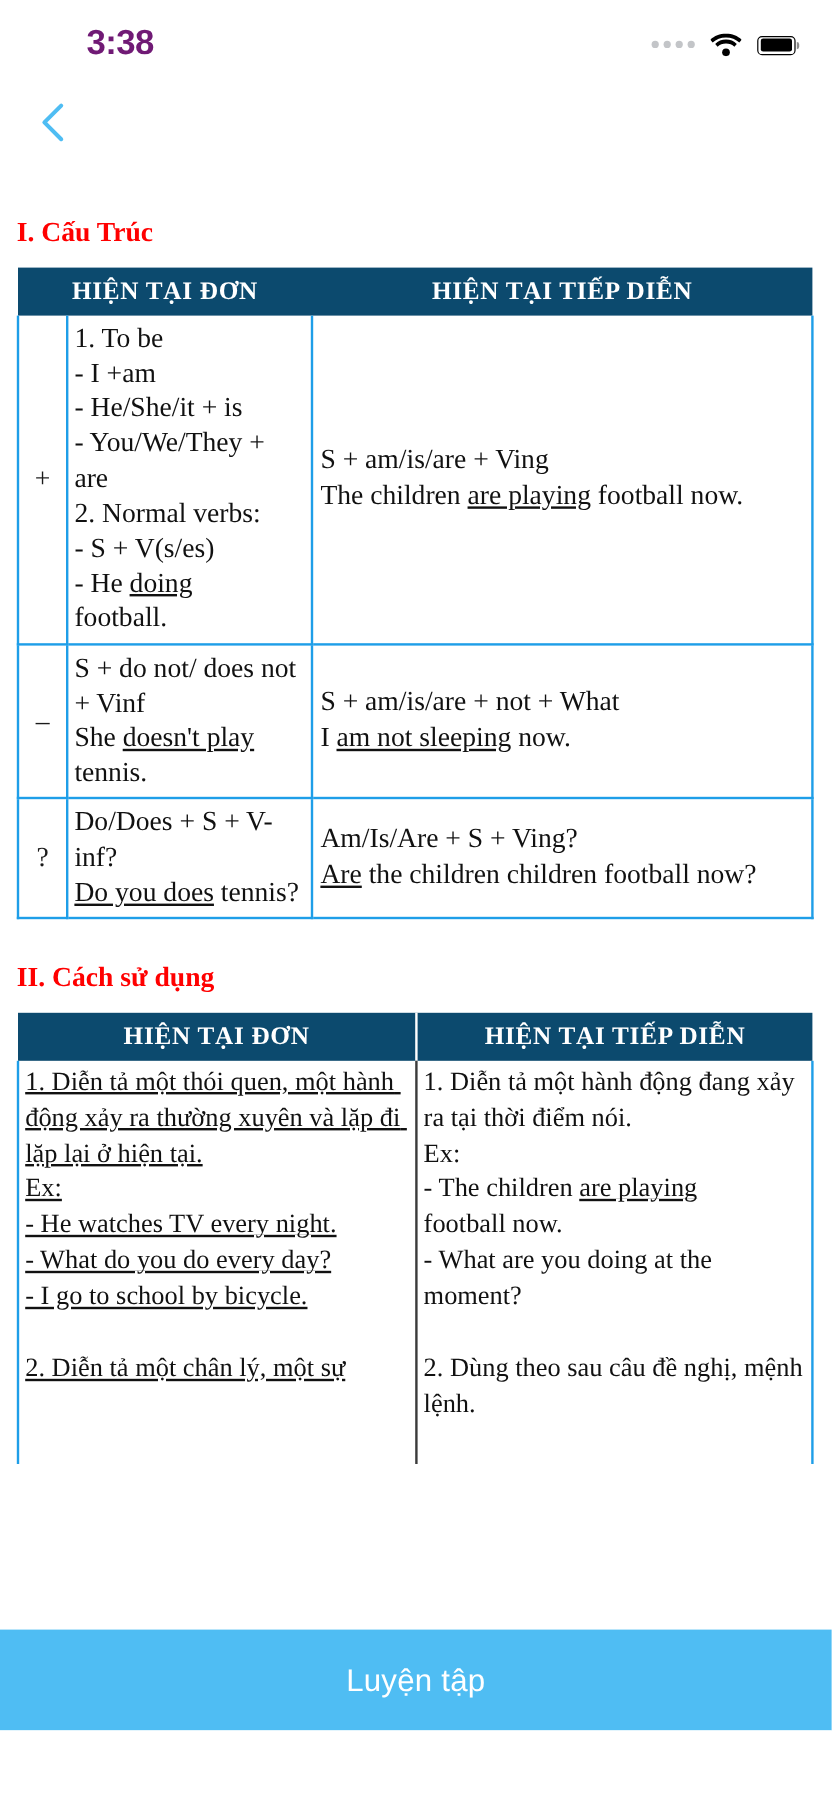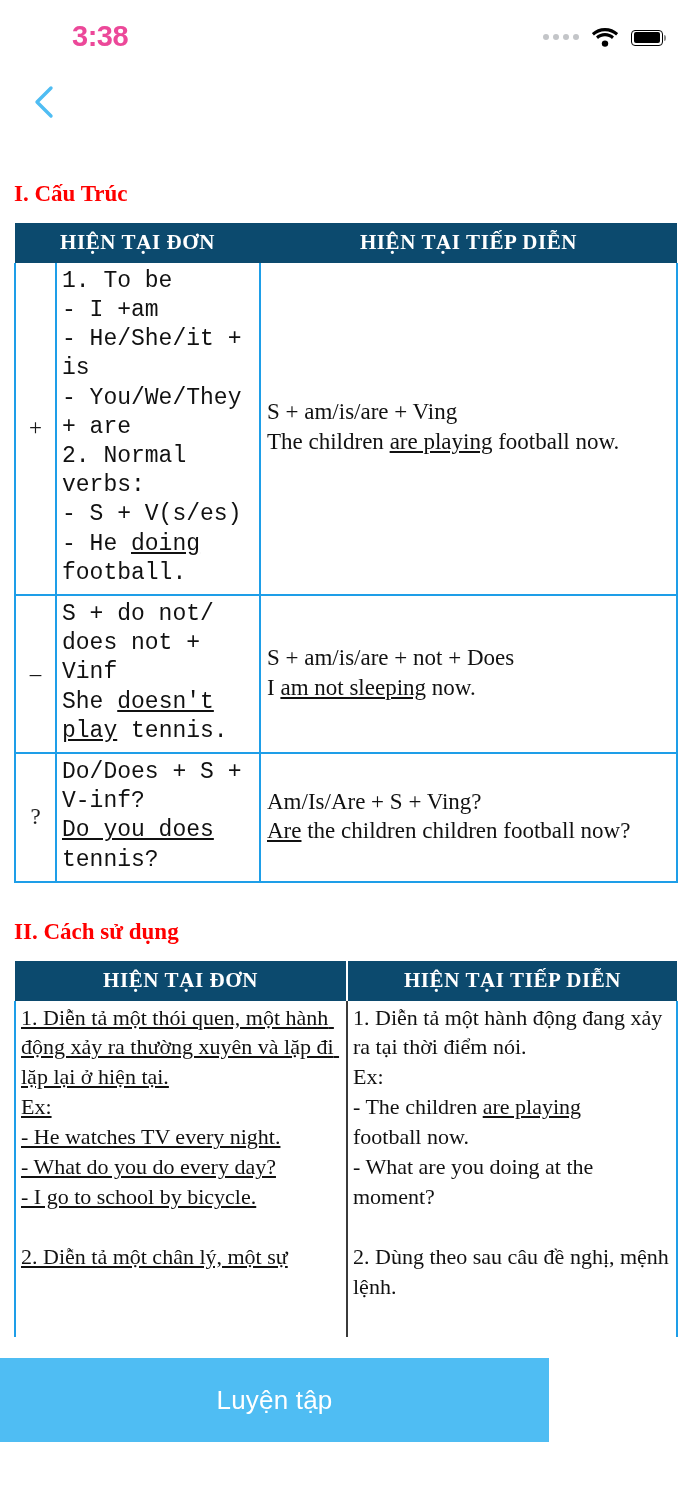--- a/index.html
+++ b/index.html
@@ -20,21 +20,21 @@
     width: 693px;
     height: 72px;
   }
   .status-time {
     position: absolute;
     left: 72px;
     top: 20px;
     font-family: "Liberation Sans", "DejaVu Sans", sans-serif;
     font-size: 29px;
     font-weight: bold;
-    color: #ec4899;
+    color: #701a75;
     letter-spacing: -0.5px;
   }
   .status-right {
     position: absolute;
     right: 30px;
     top: 28px;
     display: flex;
     align-items: center;
     gap: 13px;
   }
@@ -156,21 +156,20 @@
   }
   .tbl-struct td.body-left {
     width: 204px;
     vertical-align: top;
     padding: 4px 6px 6px 5px;
     font-size: 23px;
     line-height: 1.27;
     color: #111;
     border-right: 2px solid #1e9ee8;
     border-bottom: 2px solid #1e9ee8;
-    font-family: Liberation Mono, monospace;
   }
   .tbl-struct td.body-right {
     vertical-align: middle;
     padding: 4px 8px 6px 6px;
     font-size: 23px;
     line-height: 1.3;
     color: #111;
     border-right: 2px solid #1e9ee8;
     border-bottom: 2px solid #1e9ee8;
   }
@@ -190,21 +189,21 @@
   }
   .tbl-usage td.use-cell.left { border-right: 2px solid #3b3b3b; text-decoration: underline; }
 
   .u { text-decoration: underline; text-underline-offset: 2px; }
   .cellblock { white-space: pre-wrap; }
 
   
   .practice-btn {
     position: absolute;
     left: 0; top: 1358px;
-    width: 549px;
+    width: 693px;
     height: 84px;
     background: #4fbdf3;
     color: #ffffff;
     font-family: "Liberation Sans", "DejaVu Sans", sans-serif;
     font-size: 26px;
     display: flex;
     align-items: center;
     justify-content: center;
     cursor: pointer;
     border: none;
@@ -288,21 +287,21 @@
         </td>
       </tr>
 
       <tr>
         <td class="sign">–</td>
         <td class="body-left">
           <div>S + do not/ does not + Vinf</div>
           <div><span>She </span><span class="u">doesn't play</span><span> tennis.</span></div>
         </td>
         <td class="body-right">
-          <div>S + am/is/are + not + Does</div>
+          <div>S + am/is/are + not + What</div>
           <div><span>I </span><span class="u">am not sleeping</span><span> now.</span></div>
         </td>
       </tr>
 
       <tr>
         <td class="sign">?</td>
         <td class="body-left">
           <div>Do/Does + S + V-inf?</div>
           <div><span class="u">Do you does</span><span> tennis?</span></div>
         </td>

